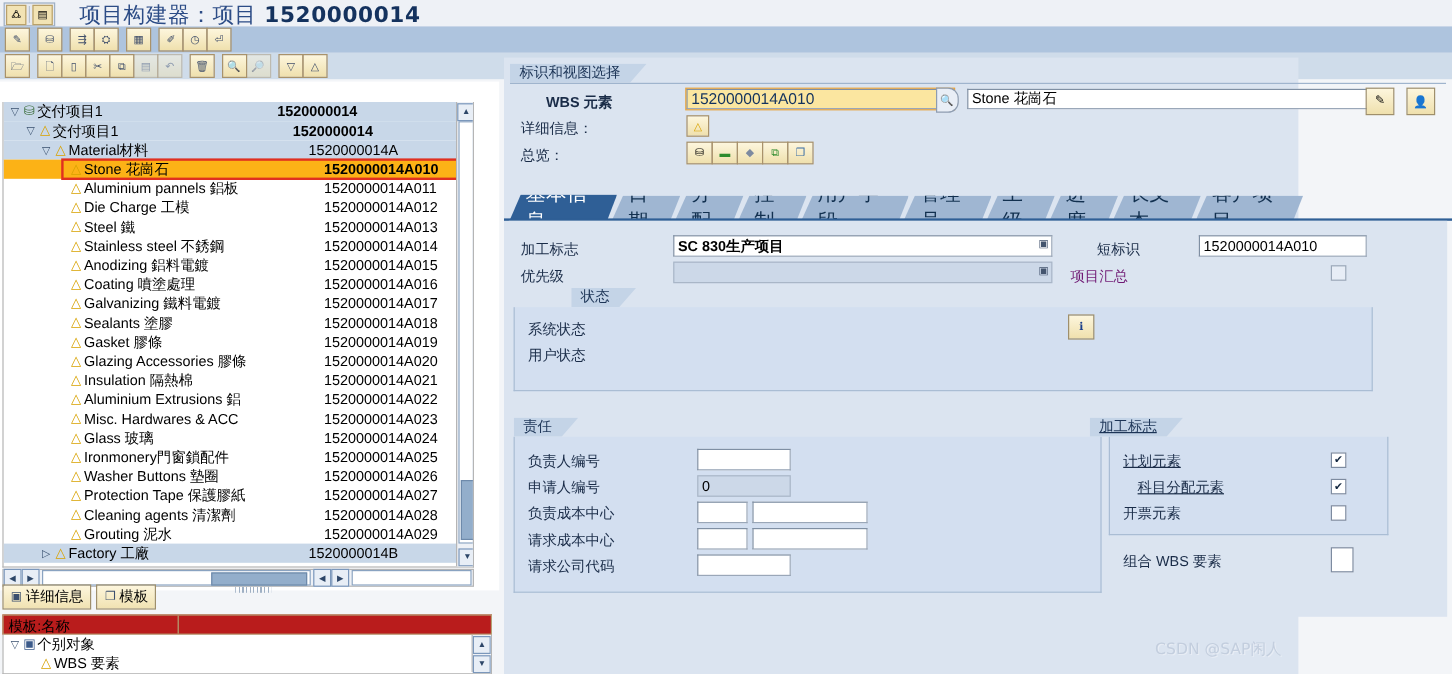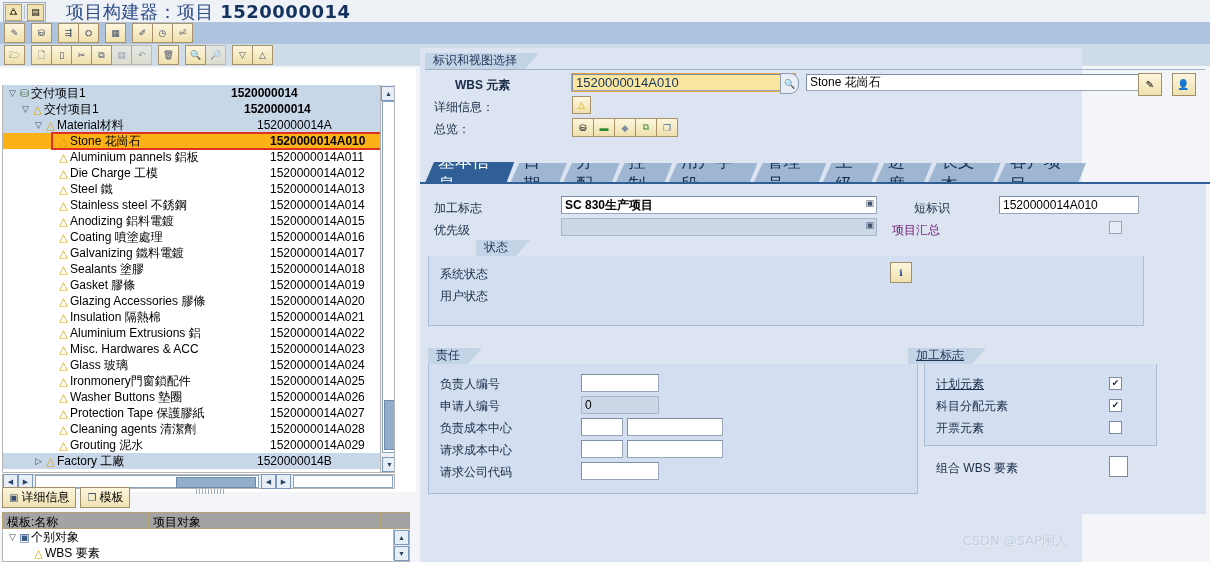--- a/index.html
+++ b/index.html
@@ -77,21 +77,21 @@
         background:repeating-linear-gradient(90deg,#9fb0c4 0 1px,transparent 1px 3px);}
 
   
   .lbtnrow{position:absolute;left:2px;top:487px;height:19px;display:flex;gap:4px;}
   .lbtn{height:19px;border:1px solid #9f8f6b;background:linear-gradient(#fdf6dd,#f0e2b2);
         display:flex;align-items:center;gap:3px;padding:0 6px;font-size:12px;}
   .lbtn .g{font-size:10px;color:#3b4f6e;}
 
   
   .tmpl{position:absolute;left:2px;top:512px;width:408px;height:50px;}
-  .tmpl-head{height:17px;background:#a3a3a3;border:1px solid #b5a375;box-sizing:border-box;display:flex;}
+  .tmpl-head{height:17px;background:#b91c1c;border:1px solid #b5a375;box-sizing:border-box;display:flex;}
   .tmpl-head .c1{width:146px;border-right:1px solid #b5a375;padding:1px 0 0 4px;box-sizing:border-box;}
   .tmpl-head .c2{width:232px;border-right:1px solid #b5a375;padding:1px 0 0 4px;box-sizing:border-box;}
   .tmpl-head .c3{flex:1;}
   .tmpl-body{position:relative;height:33px;background:#fff;border:1px solid #b5b5b5;
              border-top:none;box-sizing:border-box;overflow:hidden;}
   .tmpl-vsb{position:absolute;right:0;top:0;width:15px;height:31px;background:#eef1f6;border-left:1px solid #b5b5b5;}
 
   
   .rightpane{position:absolute;left:420px;top:48px;width:662px;height:514px;background:#dbe4f0;}
   .grp-title{display:inline-block;height:16px;line-height:15px;padding:0 22px 0 8px;
@@ -416,21 +416,20 @@
     </div>
     <div class="lbtn">
       <span class="g">❐</span>
       <span>模板</span>
     </div>
   </div>
 
   <div class="tmpl">
     <div class="tmpl-head">
       <div class="c1">模板:名称</div>
-      <div class="c2">项目对象</div>
       <div class="c3"></div>
     </div>
     <div class="tmpl-body">
       <div id="tmpl-rows">
           <div class="trow">
             <div class="lbl" style="padding-left: 4px;">
               <span class="tw">▽</span>
               <span class="nodeico" style="color: rgb(59, 90, 138);">▣</span>
               <span>个别对象</span>
             </div>
@@ -554,21 +553,21 @@
           <input class="inp" style="position: absolute; left: 203px; top: 256px; width: 96px; height: 18px;">
           <span class="lblc" style="position: absolute; left: 16px; top: 280px;">请求公司代码</span>
           <input class="inp" style="position: absolute; left: 157px; top: 278px; width: 78px; height: 18px;">
         </div>
 
       <div class="grp-title" style="position:absolute;left:484px;top:164px;text-decoration:underline;">加工标志</div>
       <div class="box" style="left:500px;top:180px;width:233px;height:82px;"></div>
       <div id="flag-rows">
           <span class="lblc" style="position: absolute; left: 512px; top: 192px; text-decoration: underline;">计划元素</span>
           <span class="chk" style="position: absolute; left: 685px; top: 193px;">✔</span>
-          <span class="lblc" style="position: absolute; left: 512px; top: 214px;">科目分配元素</span>
+          <span class="lblc" style="position: absolute; left: 524px; top: 214px; text-decoration: underline;">科目分配元素</span>
           <span class="chk" style="position: absolute; left: 685px; top: 215px;">✔</span>
           <span class="lblc" style="position: absolute; left: 512px; top: 236px;">开票元素</span>
           <span class="chk" style="position: absolute; left: 685px; top: 237px;"></span>
         </div>
 
       <span class="lblc" style="position:absolute;left:512px;top:276px;">组合 WBS 要素</span>
       <span class="chk big" style="position:absolute;left:685px;top:272px;"></span>
     </div>
 
     <div class="watermark wm-shadow">CSDN @SAP闲人</div>

